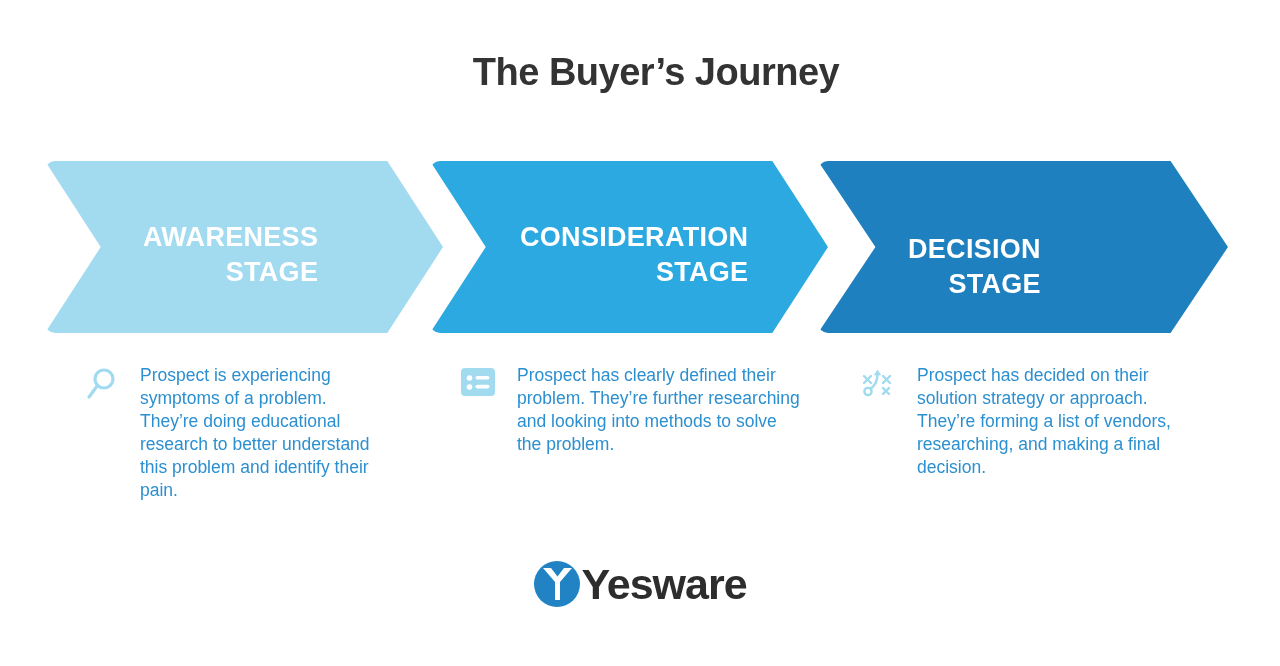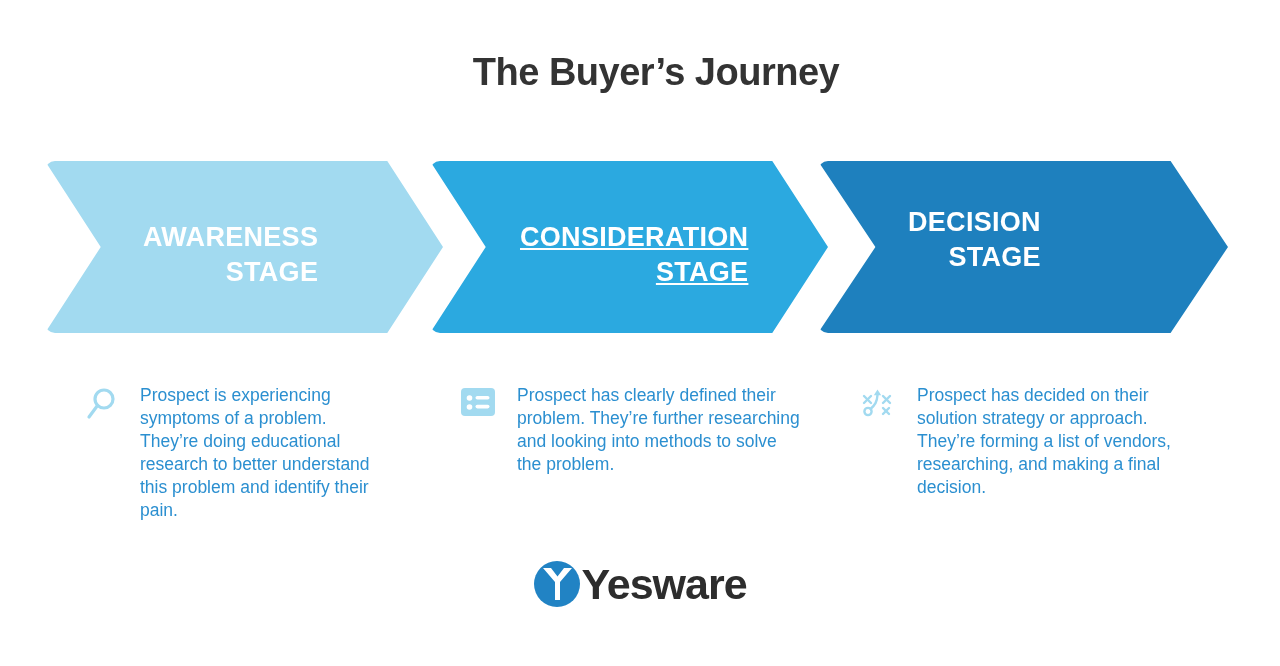--- a/index.html
+++ b/index.html
@@ -76,38 +76,37 @@
     color: #ffffff;
     font-size: 27px;
     font-weight: bold;
     line-height: 1.28;
     letter-spacing: 0.3px;
     white-space: pre-line;
     text-transform: uppercase;
     text-align: right;
   }
   .label-1 { left: 143px; top: 220px; }
-  .label-2 { left: 520px; top: 220px; text-decoration: underline; }
-  .label-3 { left: 908px; top: 205px; }
+  .label-2 { left: 520px; top: 220px; }
+  .label-3 { left: 908px; top: 232px; }
 
   
   .desc-row {
     position: absolute;
     top: 364px;
     left: 0;
     width: 1280px;
     height: 150px;
   }
 
   .desc-item {
     position: absolute;
     top: 0;
     display: flex;
     align-items: flex-start;
-    margin-top: 20px;
   }
   .desc-1 { left: 78px; width: 300px; }
   .desc-2 { left: 455px; width: 350px; }
   .desc-3 { left: 855px; width: 345px; justify-content: flex-end; }
 
   .desc-icon {
     flex: 0 0 auto;
     width: 46px;
     height: 44px;
     margin-right: 16px;

